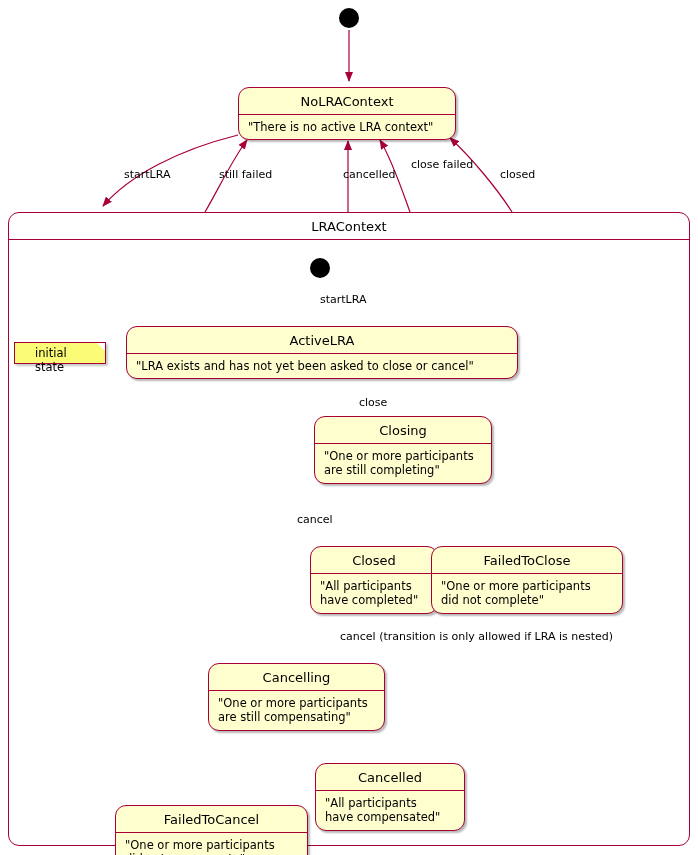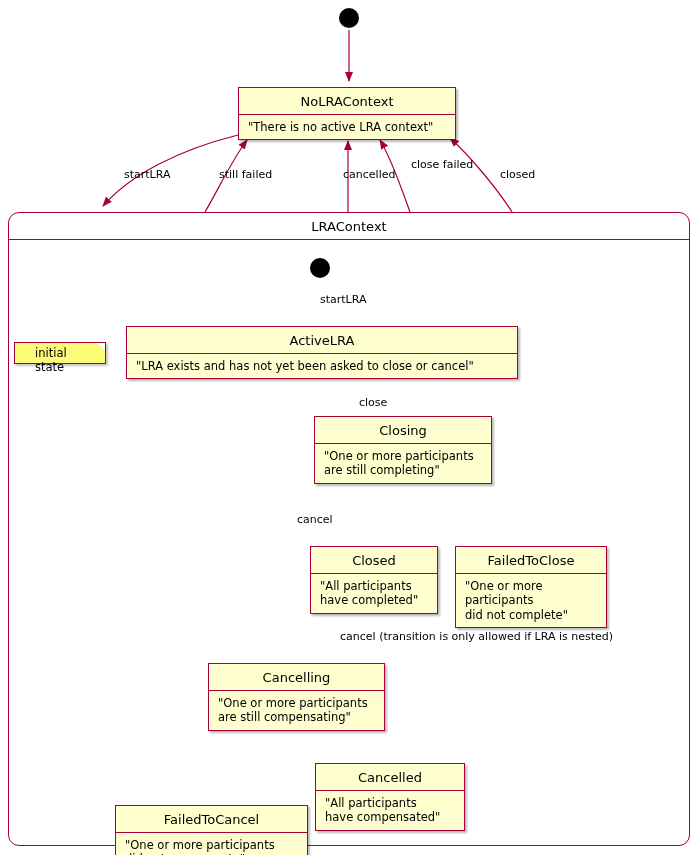--- a/index.html
+++ b/index.html
@@ -25,21 +25,21 @@
     left: 0; top: 0;
     width: 698px;
     height: 855px;
     pointer-events: none;
   }
   .state {
     position: absolute;
     box-sizing: border-box;
     background: #FEFECE;
     border: 1px solid #A80036;
-    border-radius: 0;
+    border-radius: 11px;
     box-shadow: 2px 2px 2px rgba(0,0,0,0.28);
   }
   .state .title {
     text-align: center;
     font-size: 13px;
     color: #000000;
     padding: 6px 14px 5px 14px;
     white-space: nowrap;
   }
   .state .sep {
@@ -174,21 +174,21 @@
 are still completing"</div>
   </div>
 
   <div class="state" style="left:310px; top:546px; width:128px;">
     <div class="title">Closed</div>
     <div class="sep"></div>
     <div class="body">"All participants
 have completed"</div>
   </div>
 
-  <div class="state" style="left:455px; top:546px; width:152px;">
+  <div class="state" style="left:431px; top:546px; width:192px;">
     <div class="title">FailedToClose</div>
     <div class="sep"></div>
     <div class="body">"One or more participants
 did not complete"</div>
   </div>
 
   <div class="state" style="left:208px; top:663px; width:177px;">
     <div class="title">Cancelling</div>
     <div class="sep"></div>
     <div class="body">"One or more participants

